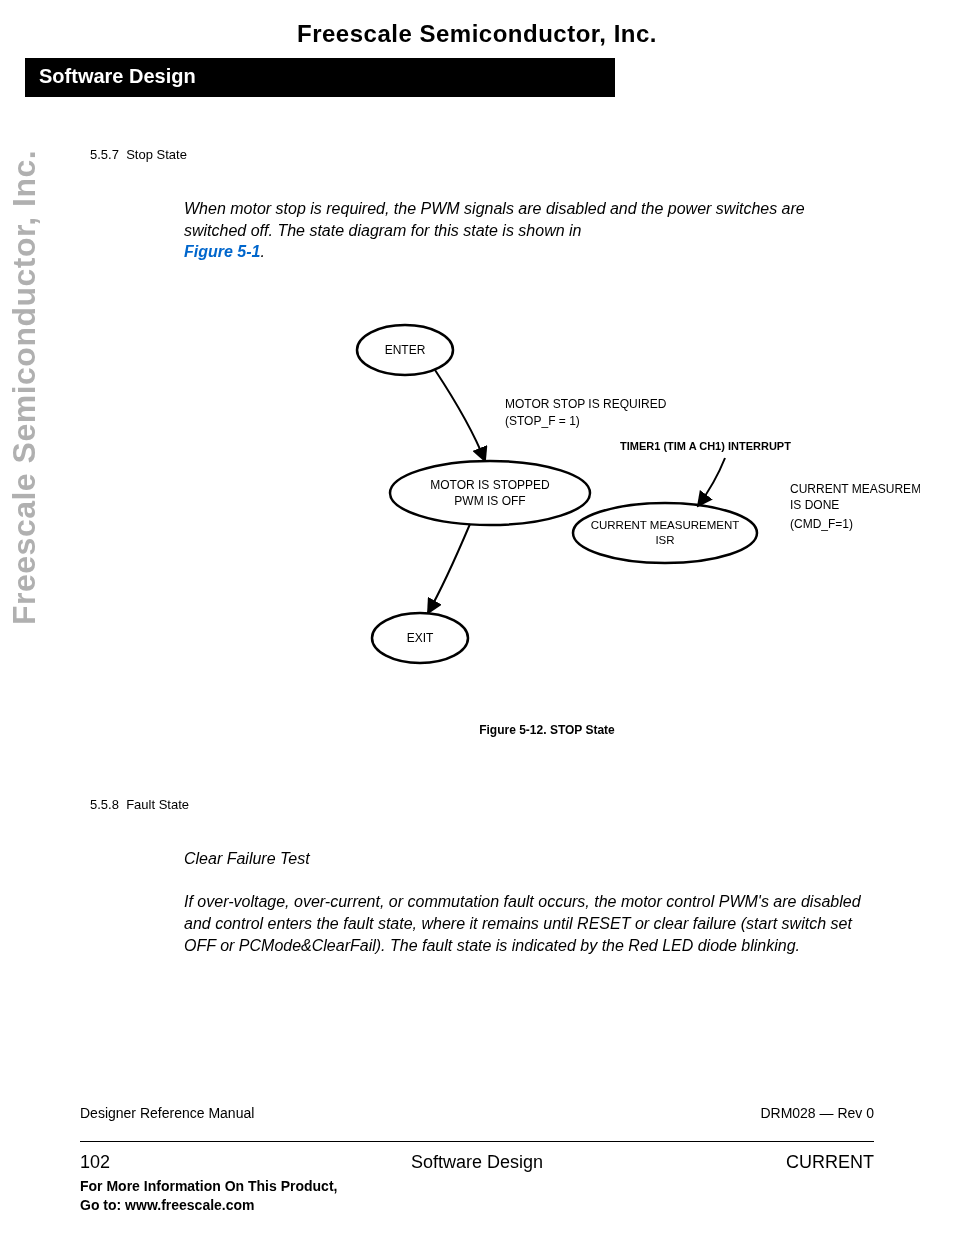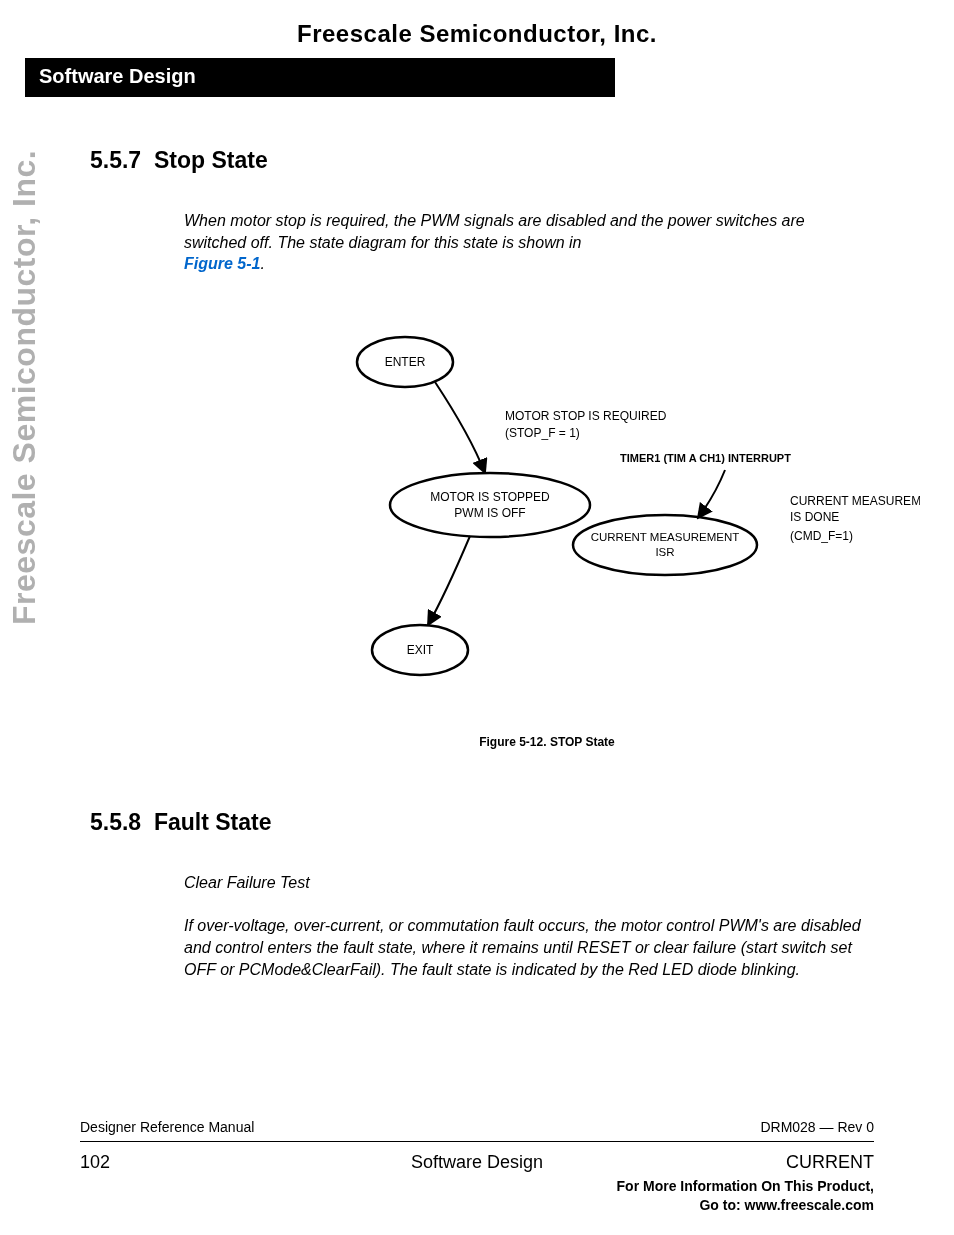--- a/index.html
+++ b/index.html
@@ -31,22 +31,22 @@
     color: #fff;
     font-size: 20px;
     font-weight: bold;
     padding: 7px 14px 9px 14px;
     width: 590px;
     margin-left: -55px;
     margin-bottom: 50px;
   }
   .content { margin-left: 10px; }
   .subheading {
-    font-weight: bold;
-    font-size: 23px;
+    font-weight: normal;
+    font-size: 13px;
     margin-bottom: 36px;
   }
   .body-text {
     font-size: 16px;
     line-height: 1.35;
     margin-left: 94px;
     margin-right: 10px;
     margin-bottom: 22px;
     font-family: Arial, Helvetica, sans-serif;
     font-weight: 400;
@@ -84,32 +84,32 @@
     position: absolute;
     left: 80px;
     right: 80px;
     bottom: 20px;
     font-size: 14px;
   }
   .footer-row1 {
     display: flex;
     justify-content: space-between;
     border-bottom: 1px solid #000;
-    padding-bottom: 6px;
+    padding-bottom: 20px;
     margin-bottom: 10px;
   }
   .footer-row2 {
     display: flex;
     justify-content: space-between;
     font-size: 18px;
     gap: 24px;
   }
   .footer-row2 .center { position: absolute; left: 0; right: 0; text-align: center; }
   .footer-more {
-    text-align: right;
+    text-align: left;
     font-weight: 900;
     font-size: 14px;
     margin-top: 4px;
     line-height: 1.35;
   }
   svg text { font-family: Arial, Helvetica, sans-serif; }
 </style>
 </head>
 <body>
 

